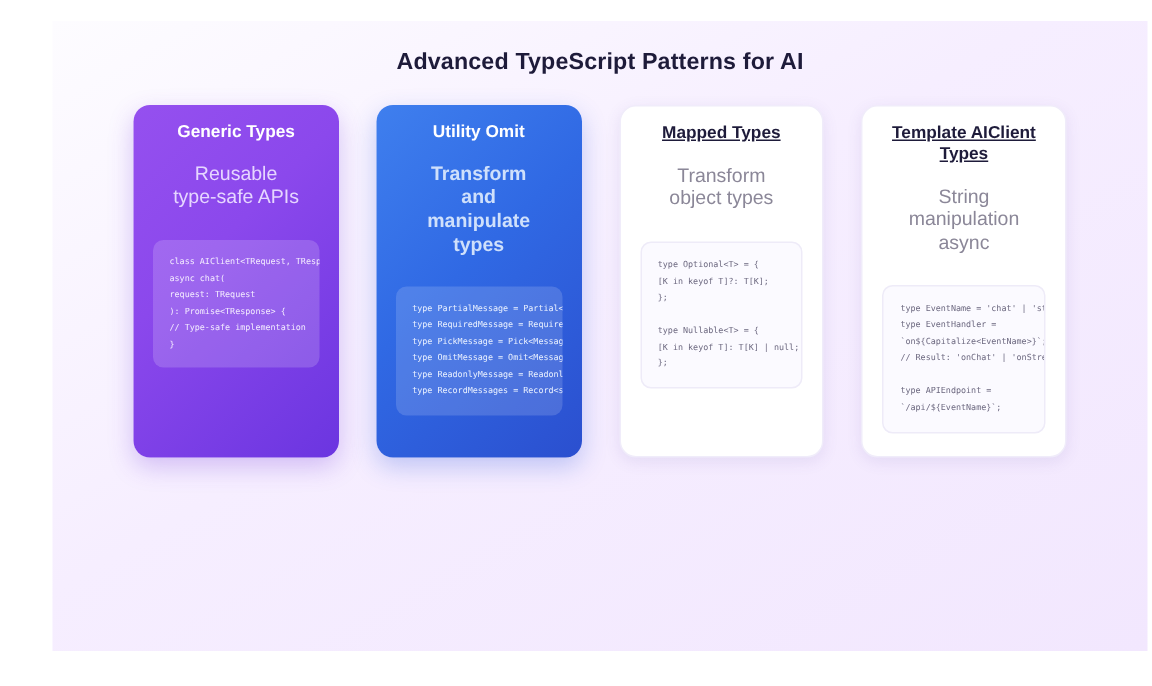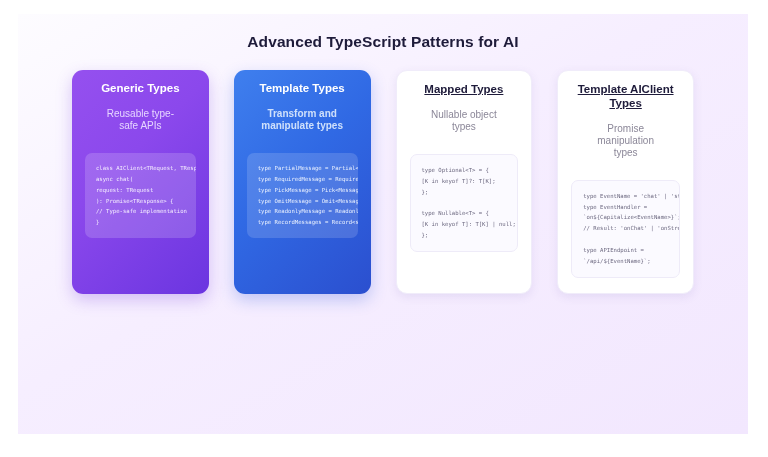--- a/index.html
+++ b/index.html
@@ -9,21 +9,21 @@
   }
   body {
     width: 768px;
     height: 457px;
     overflow: hidden;
     font-family: "Liberation Sans", sans-serif;
   }
 
   .page {
     position: absolute;
-    left: 18px;
+    left: 35px;
     top: 14px;
     width: 730px;
     height: 420px;
     background: linear-gradient(150deg, #fdfcff 0%, #f6eeff 45%, #f2e7fe 100%);
     box-sizing: border-box;
     overflow: hidden;
   }
 
   .page-title {
     text-align: center;
@@ -66,21 +66,21 @@
     padding: 12px 14px 9px 14px;
     text-align: center;
   }
   .card-title {
     font-size: 11.5px;
     font-weight: bold;
     margin: 0 0 6px 0;
     line-height: 1.2;
   }
   .card-sub {
-    font-size: 10px;
+    font-size: 13px;
     margin: 12px;
     line-height: 1.2;
   }
   .card-purple .card-title,
   .card-blue .card-title { color: #ffffff; }
   .card-purple .card-sub { color: #e6d6ff; }
   .card-blue .card-sub { color: #cfe0fb; font-weight: bold; }
 
   .card-light .card-title { color: #1e1b3a; text-decoration: underline; }
   .card-light .card-sub { color: #8b8798; }
@@ -130,49 +130,49 @@
       <div class="code code-tall">class AIClient&lt;TRequest, TResponse&gt; {
 async chat(
 request: TRequest
 ): Promise&lt;TResponse&gt; {
 // Type-safe implementation
 }</div>
     </div>
 
     <div class="card card-blue">
       <div class="card-head">
-        <p class="card-title">Template Types</p>
+        <p class="card-title">Utility Omit</p>
         <p class="card-sub">Transform and manipulate types</p>
       </div>
       <div class="code code-tall">type PartialMessage = Partial&lt;Message&gt;;
 type RequiredMessage = Required&lt;Message&gt;;
 type PickMessage = Pick&lt;Message, 'id' | 'content'&gt;;
 type OmitMessage = Omit&lt;Message, 'metadata'&gt;;
 type ReadonlyMessage = Readonly&lt;Message&gt;;
 type RecordMessages = Record&lt;string, Message&gt;;</div>
     </div>
 
     <div class="card card-light">
       <div class="card-head">
         <p class="card-title">Mapped Types</p>
-        <p class="card-sub">Nullable object types</p>
+        <p class="card-sub">Transform object types</p>
       </div>
       <div class="code code-mid">type Optional&lt;T&gt; = {
 [K in keyof T]?: T[K];
 };
 
 type Nullable&lt;T&gt; = {
 [K in keyof T]: T[K] | null;
 };</div>
     </div>
 
     <div class="card card-light">
       <div class="card-head">
         <p class="card-title">Template AIClient Types</p>
-        <p class="card-sub">Promise manipulation types</p>
+        <p class="card-sub">String manipulation async</p>
       </div>
       <div class="code code-mid">type EventName = 'chat' | 'stream' | 'error';
 type EventHandler =
 `on${Capitalize&lt;EventName&gt;}`;
 // Result: 'onChat' | 'onStream' | 'onError'
 
 type APIEndpoint =
 `/api/${EventName}`;</div>
     </div>
 

